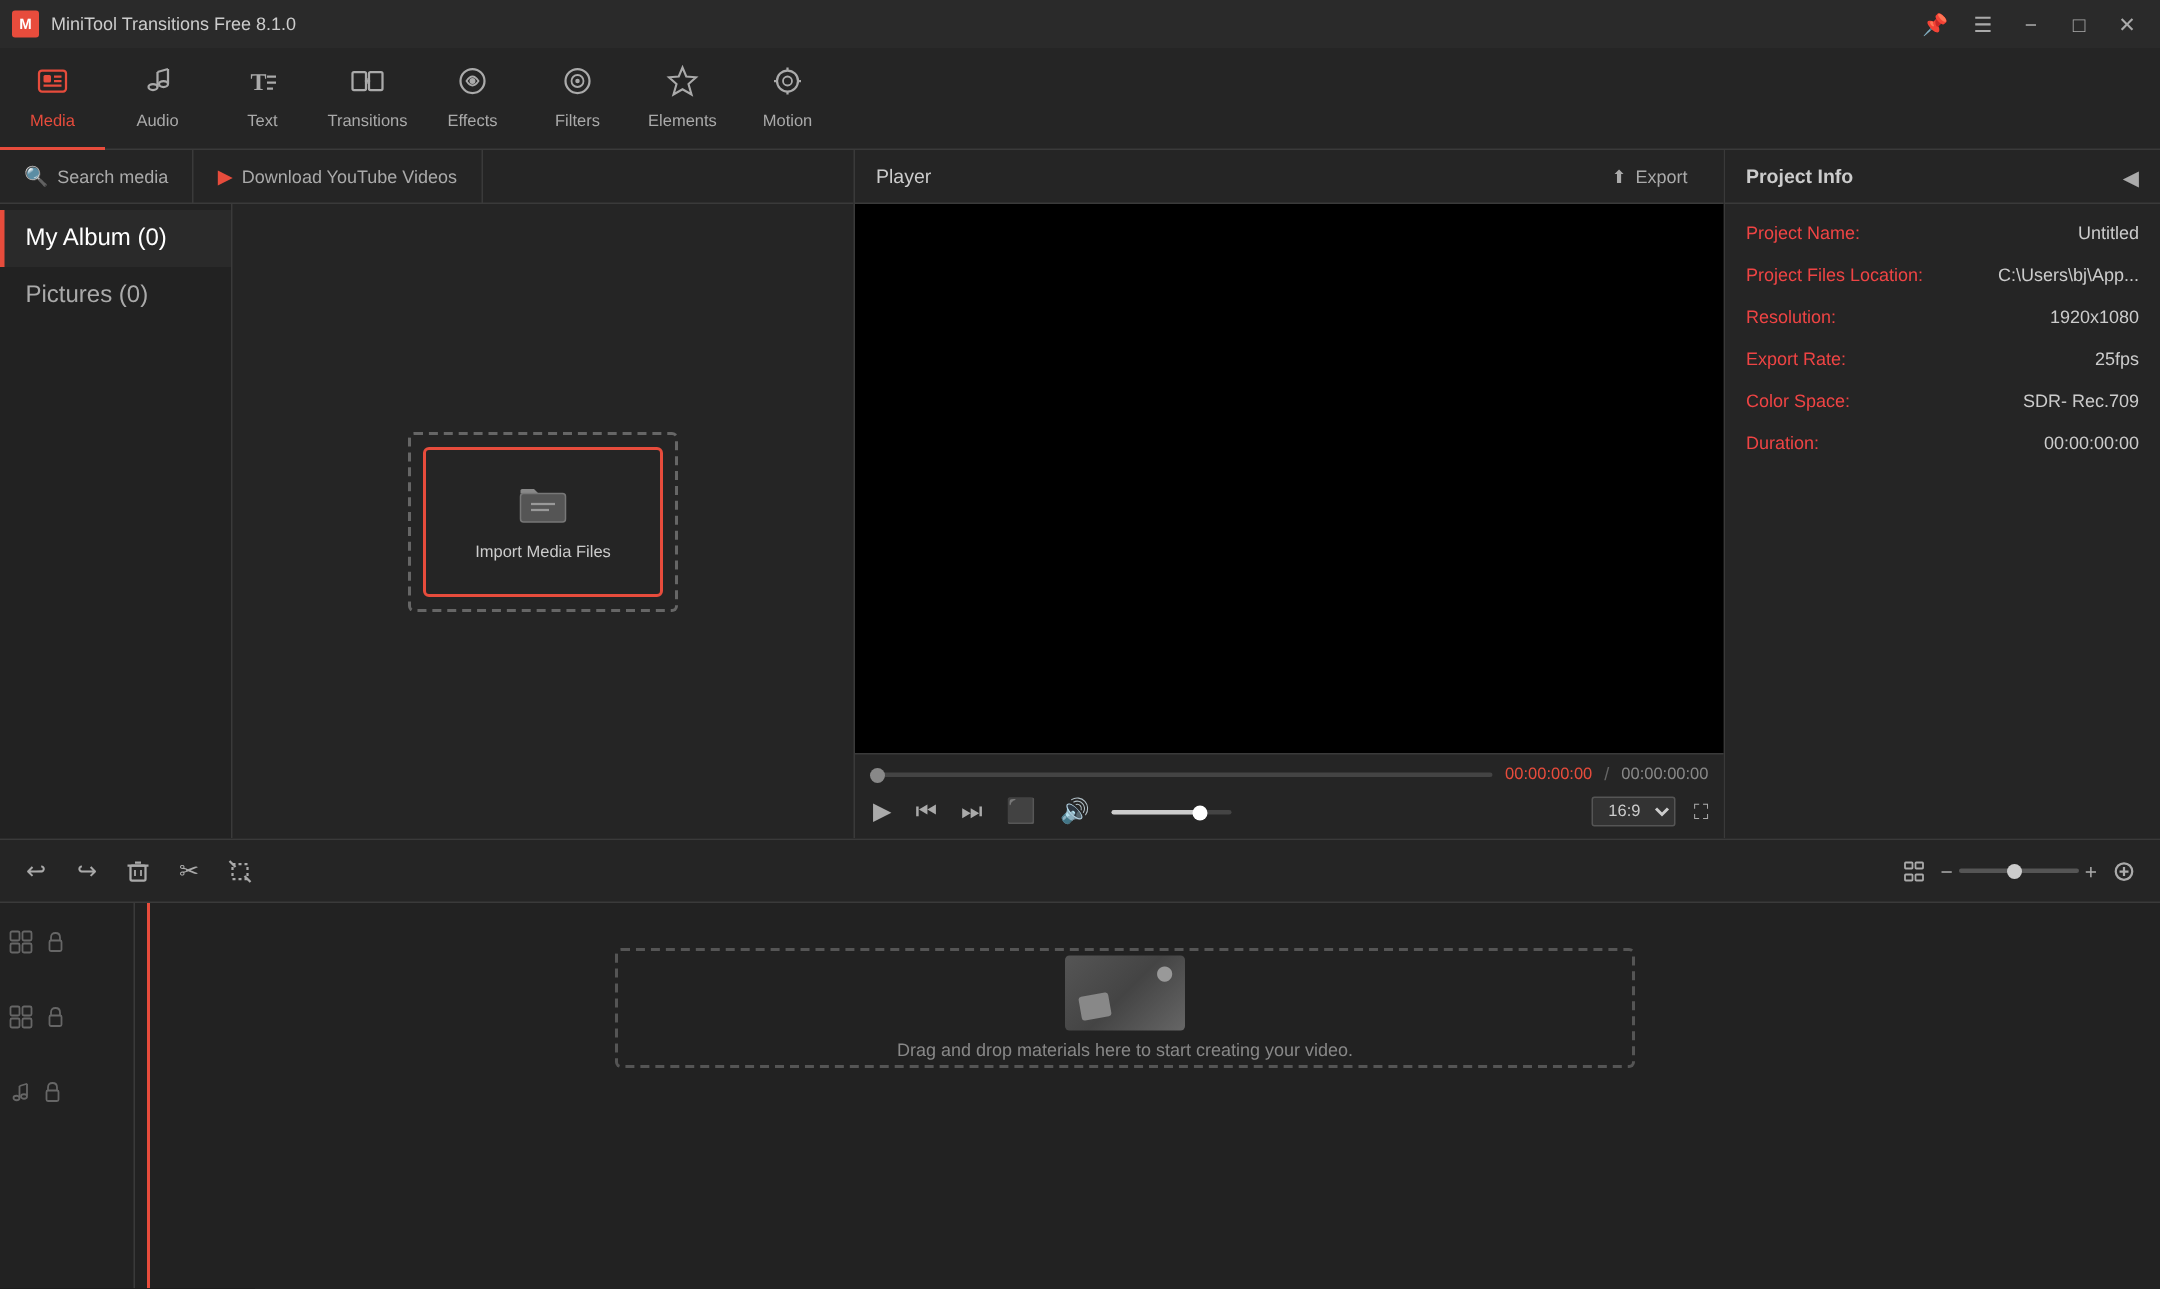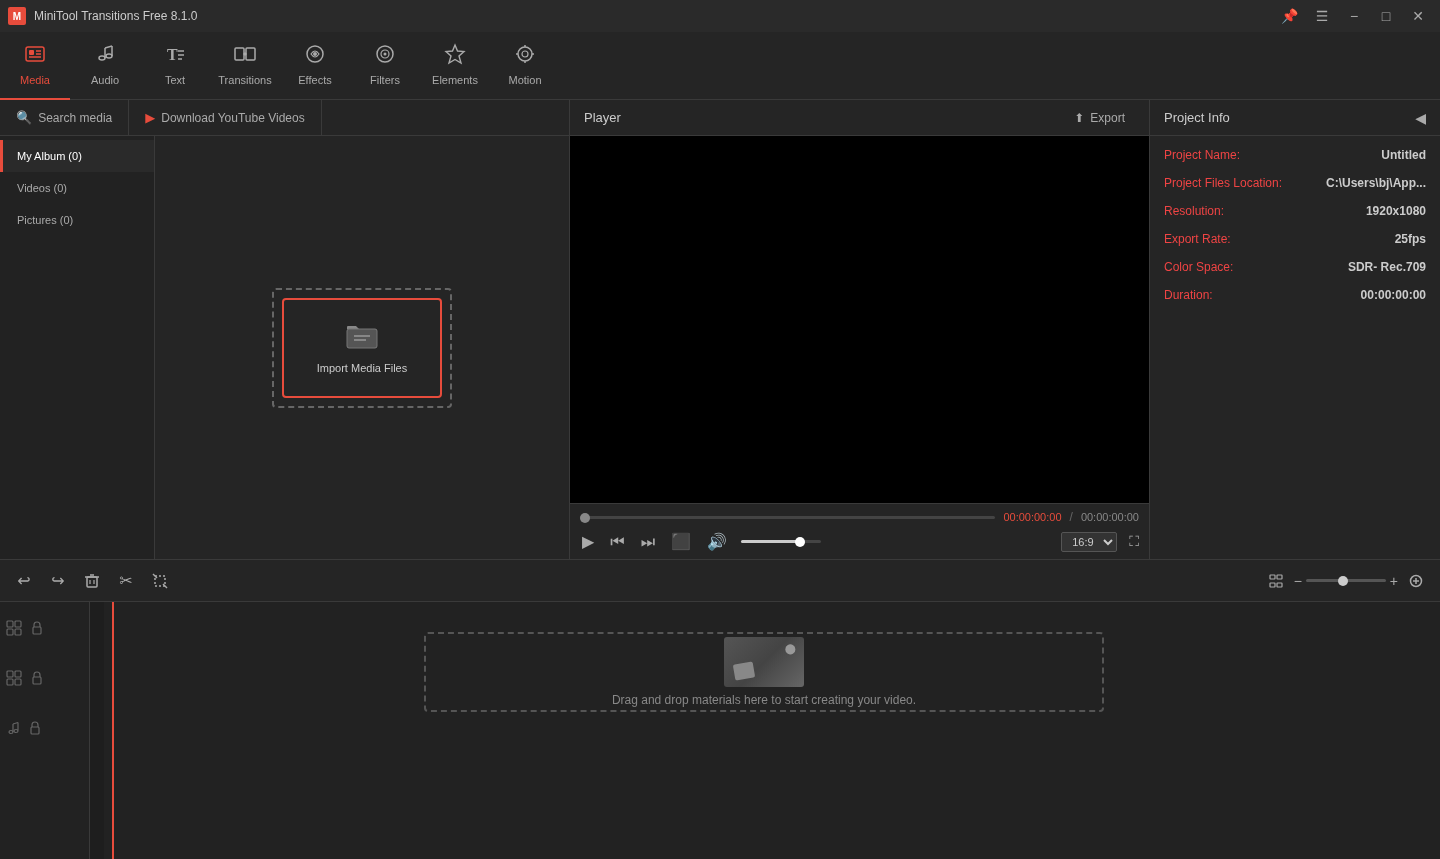--- a/index.html
+++ b/index.html
@@ -119,21 +119,21 @@
     #sidebar-list {
       width: 155px;
       background: #222;
       border-right: 1px solid #3a3a3a;
       padding-top: 4px;
     }
     .sidebar-item {
       padding: 10px 14px;
       cursor: pointer;
       color: #aaa;
-      font-size: 11px;
+      font-size: 16px;
       border-left: 3px solid transparent;
     }
     .sidebar-item.active {
       color: #fff;
       border-left: 3px solid #e74c3c;
       background: #2a2a2a;
     }
 
     
     #media-area {
@@ -297,37 +297,37 @@
       flex-direction: column;
     }
     #right-panel-header {
       height: 36px;
       display: flex;
       align-items: center;
       padding: 0 14px;
       border-bottom: 1px solid #3a3a3a;
       justify-content: space-between;
     }
-    #right-panel-header .panel-title { color: #ccc; font-size: 13px; font-weight: 400; }
+    #right-panel-header .panel-title { color: #ccc; font-size: 13px; font-weight: 700; }
     #collapse-btn {
       background: none; border: none; color: #aaa; cursor: pointer; font-size: 14px;
     }
     #project-info-content {
       padding: 12px 14px;
       display: flex;
       flex-direction: column;
       gap: 14px;
     }
     .info-row {
       display: flex;
       justify-content: space-between;
       align-items: flex-start;
     }
     .info-label { color: #ef4444; font-size: 12px; }
-    .info-value { color: #ccc; font-size: 12px; text-align: center; max-width: 170px; word-break: break-all; font-weight: bold; }
+    .info-value { color: #ccc; font-size: 12px; text-align: center; max-width: 170px; word-break: break-all; }
 
     
     #timeline-area {
       height: 300px;
       background: #1e1e1e;
       border-top: 1px solid #3a3a3a;
       display: flex;
       flex-direction: column;
       flex-shrink: 0;
     }
@@ -361,21 +361,20 @@
     .zoom-slider .thumb {
       width: 10px; height: 10px;
       background: #ccc; border-radius: 50%;
       position: absolute; top: -3px; left: 40%;
     }
 
     #timeline-content {
       display: flex;
       flex: 1;
       overflow: hidden;
-      gap: 14px;
     }
     #timeline-left-controls {
       width: 90px;
       background: #222;
       border-right: 1px solid #3a3a3a;
       display: flex;
       flex-direction: column;
       padding: 6px 4px;
       gap: 8px;
     }
@@ -572,23 +571,20 @@
         <span class="icon" style="color:#e74c3c;">▶</span>
         <span>Download YouTube Videos</span>
       </div>
     </div>
 
     <div id="left-content">
 
       <div id="sidebar-list">
         <div class="sidebar-item active">
           <span>My Album (0)</span>
-        </div>
-        <div class="sidebar-item">
-          <span>Videos (0)</span>
         </div>
         <div class="sidebar-item">
           <span>Pictures (0)</span>
         </div>
       </div>
 
       <div id="media-area">
         <div class="import-box">
           <div class="import-box-inner">
             <span class="folder-icon">

